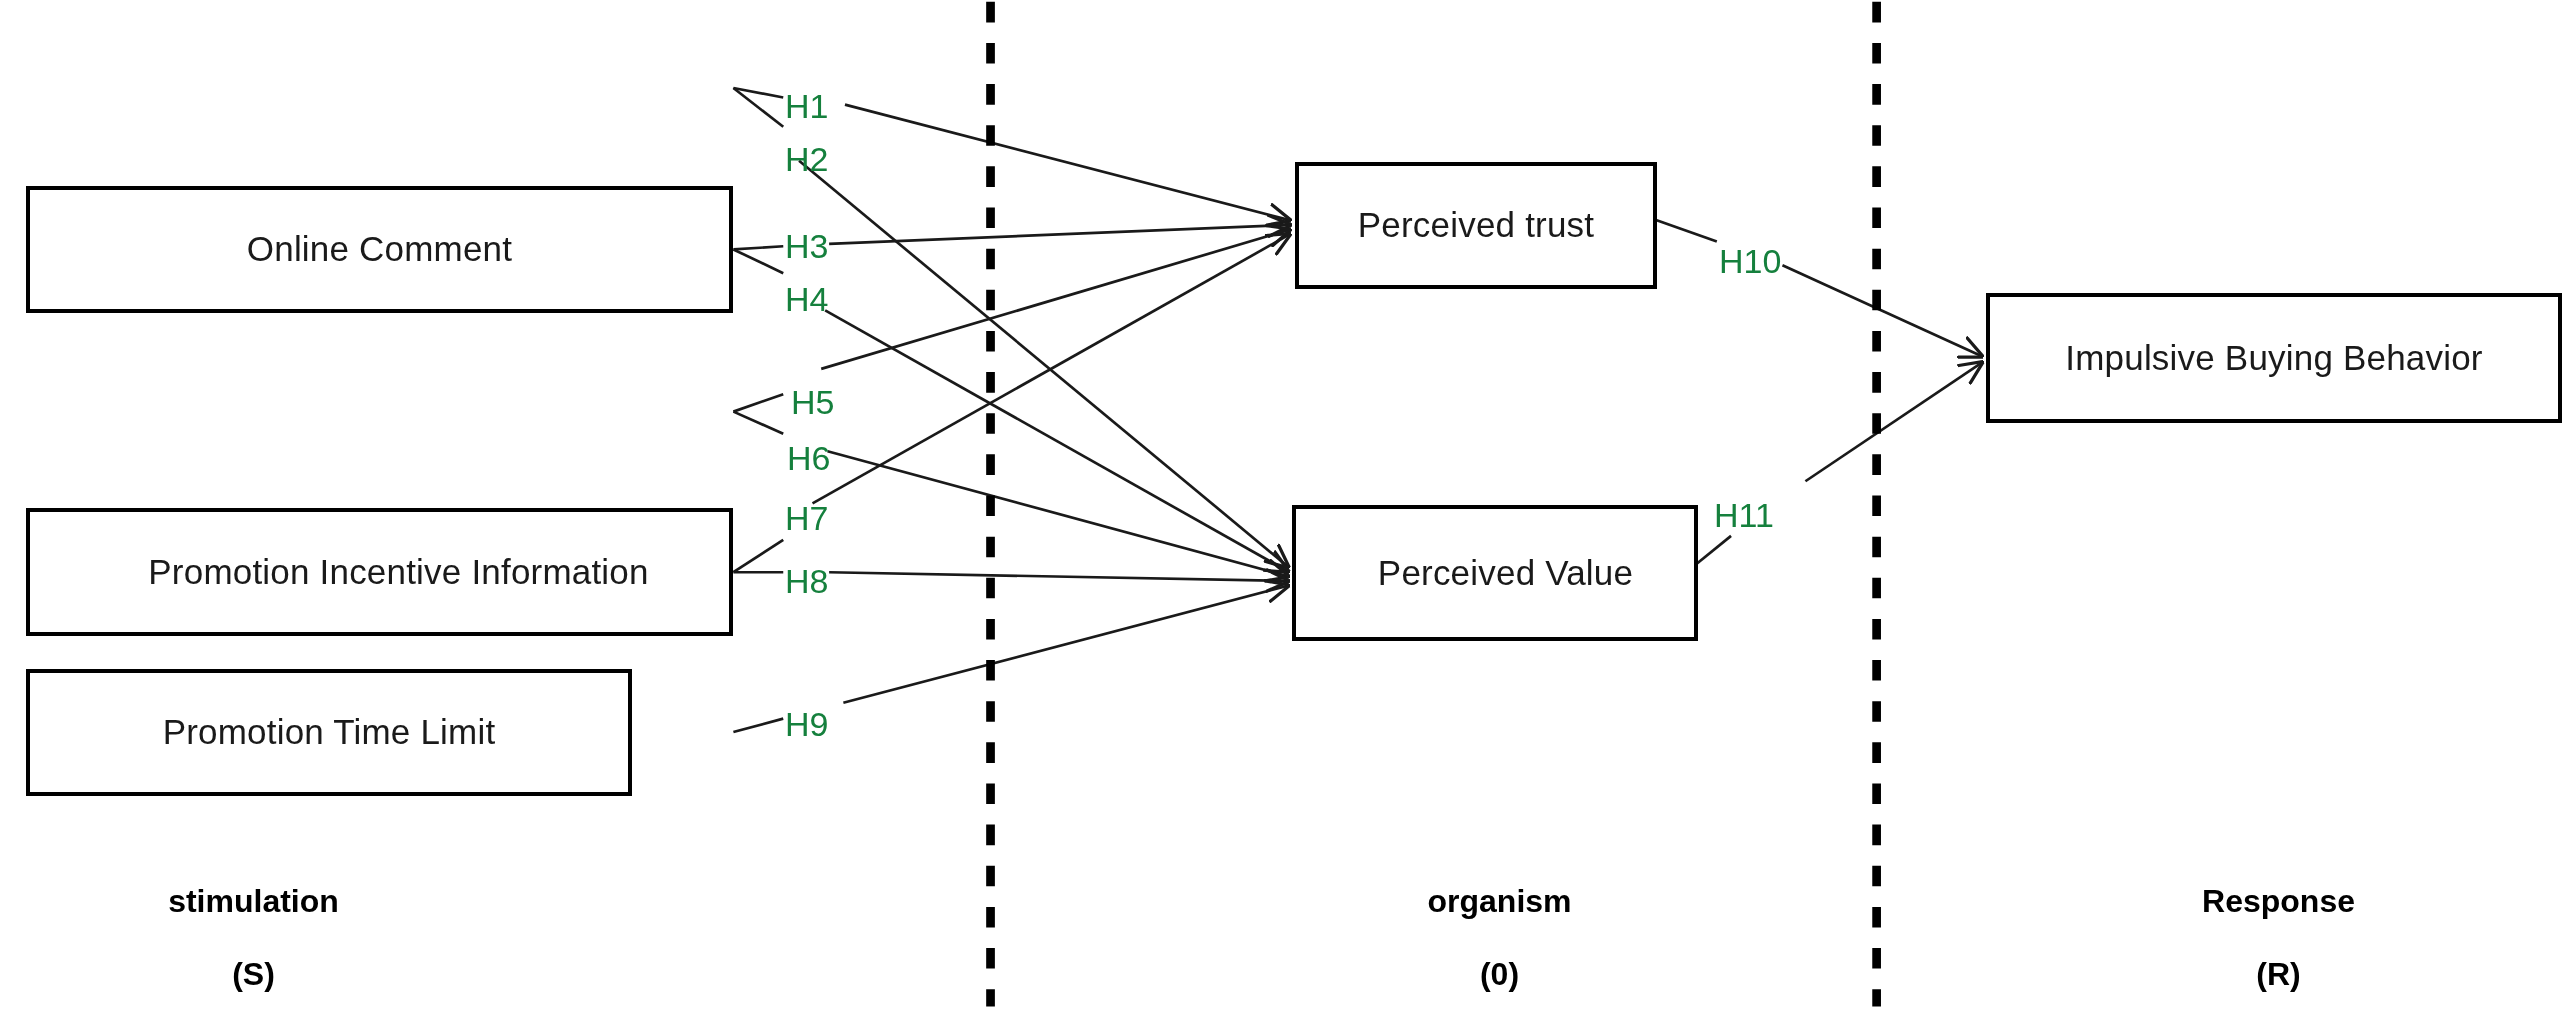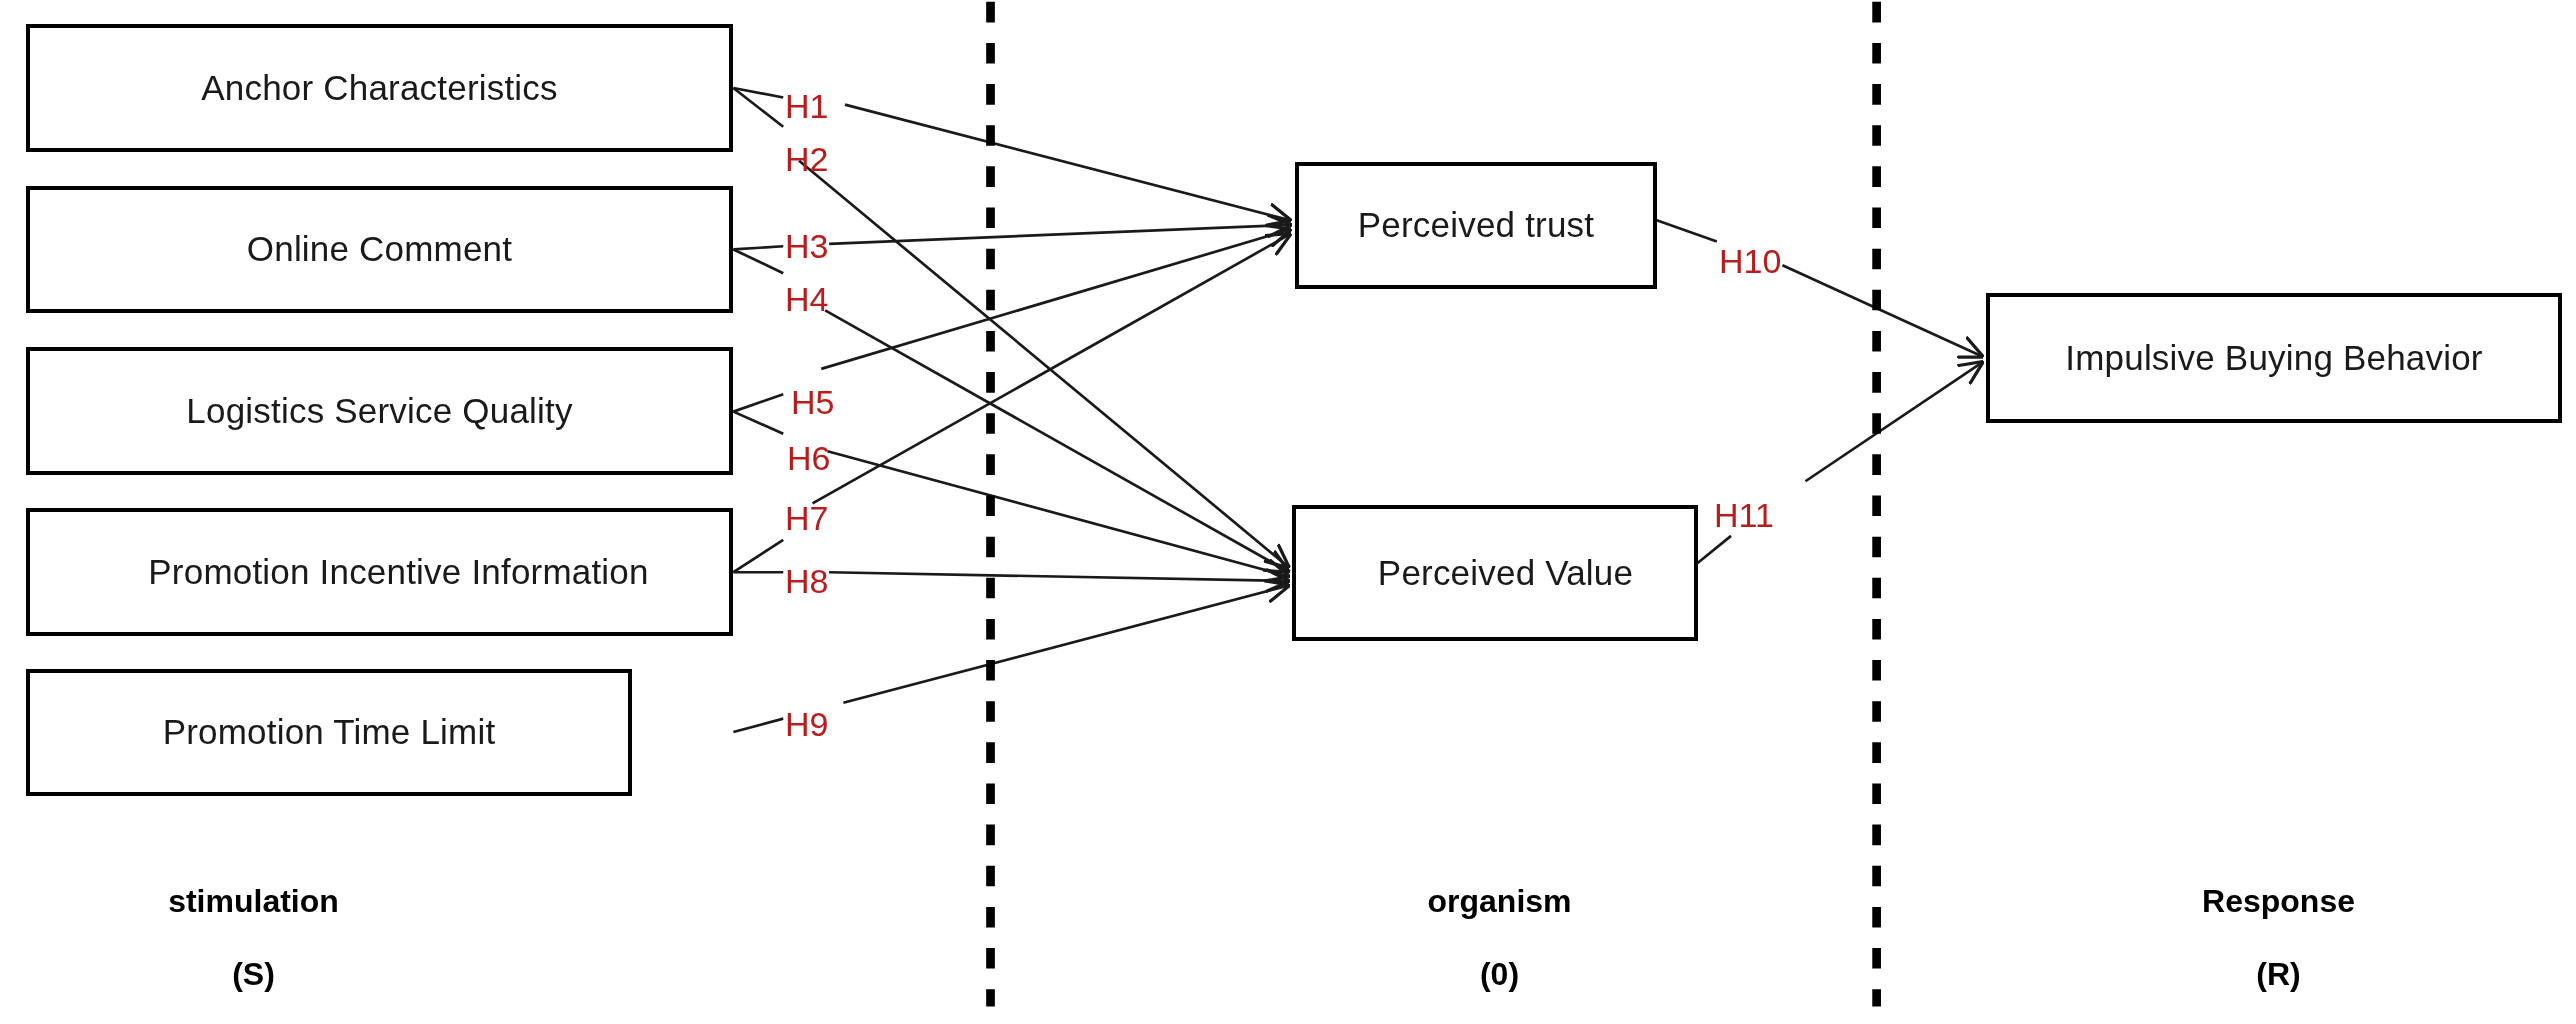--- a/index.html
+++ b/index.html
@@ -42,21 +42,21 @@
     font-size: 35px;
     color: #1a1a1a;
     letter-spacing: 0.2px;
     line-height: 1.1;
     white-space: nowrap;
   }
   .h-label {
     position: absolute;
     font-family: "Liberation Sans", sans-serif;
     font-size: 34px;
-    color: #b91c1c;
+    color: #15803d;
     white-space: nowrap;
     line-height: 1;
   }
   .section-label {
     position: absolute;
     font-family: "Liberation Sans", sans-serif;
     font-size: 32px;
     font-weight: bold;
     color: #000000;
     white-space: nowrap;
@@ -109,31 +109,25 @@
       <path d="M 2253 335 L 2505 450" marker-end="url(#arrow)"></path>
 
       <path d="M 2145 712 L 2188 677"></path>
       <path d="M 2282 608 L 2505 458" marker-end="url(#arrow)"></path>
     </g>
 
     <line x1="1252" y1="2" x2="1252" y2="1272" stroke="#000000" stroke-width="11" stroke-dasharray="26 26"></line>
     <line x1="2372" y1="2" x2="2372" y2="1272" stroke="#000000" stroke-width="11" stroke-dasharray="26 26"></line>
   </svg>
 
-  <div class="node-box" style="left:26px; top:24px; width:707px; height:128px;">
-    <span class="node-label">Anchor Characteristics</span>
-  </div>
 
   <div class="node-box" style="left:26px; top:186px; width:707px; height:127px;">
     <span class="node-label">Online Comment</span>
   </div>
 
-  <div class="node-box" style="left:26px; top:347px; width:707px; height:128px;">
-    <span class="node-label">Logistics Service Quality</span>
-  </div>
 
   <div class="node-box" style="left:26px; top:508px; width:707px; height:128px;padding-left:38px;">
     <span class="node-label">Promotion Incentive Information</span>
   </div>
 
   <div class="node-box" style="left:26px; top:669px; width:606px; height:127px;">
     <span class="node-label">Promotion Time Limit</span>
   </div>
 
   <div class="node-box" style="left:1295px; top:162px; width:362px; height:127px;justify-content:center;">

